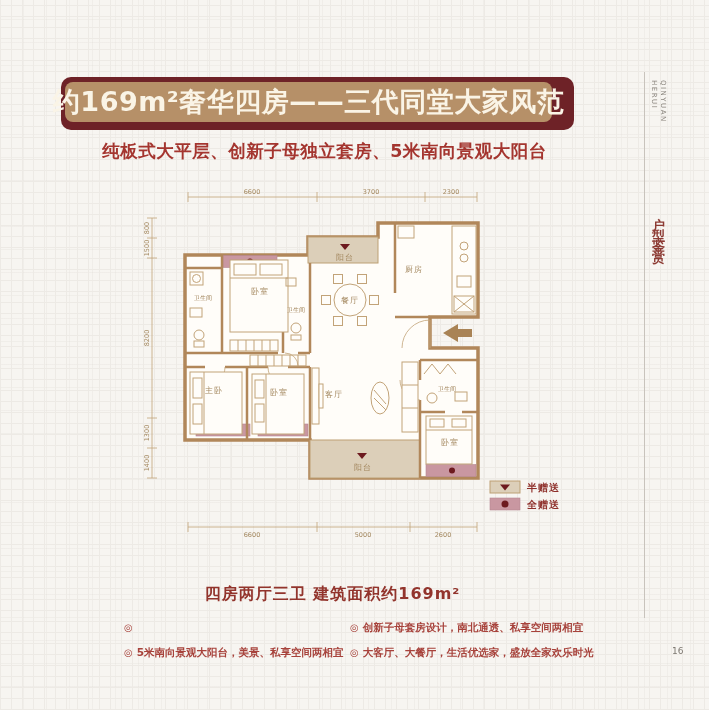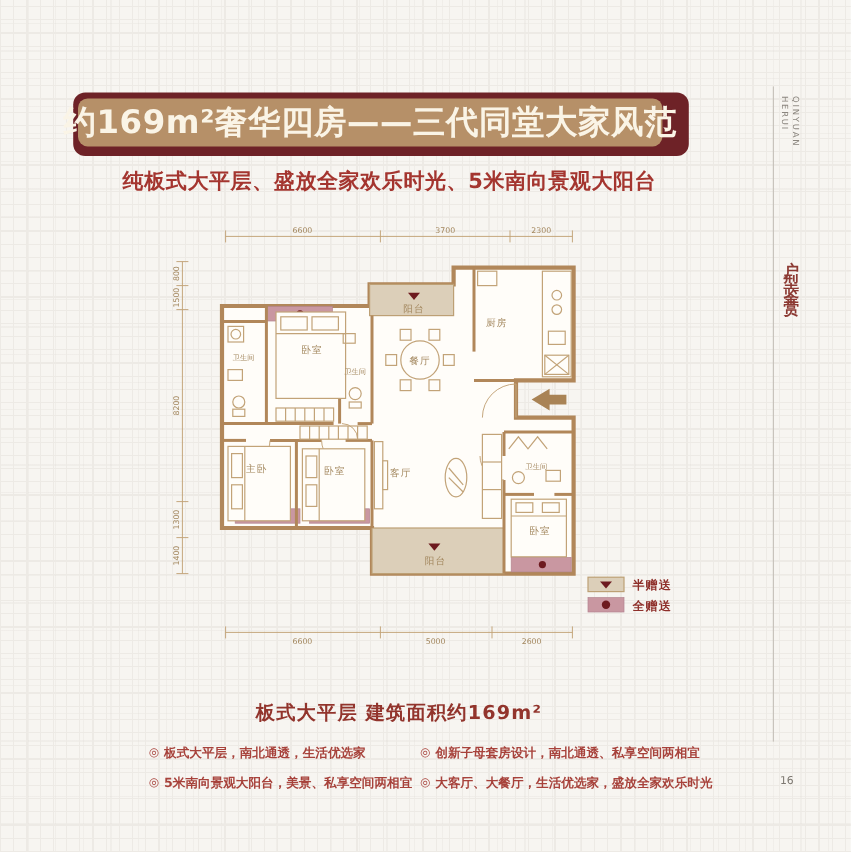--- a/index.html
+++ b/index.html
@@ -47,35 +47,35 @@
     display:grid;grid-template-columns:216px auto;column-gap:10px;row-gap:11px;
     font-size:10.5px;font-weight:600;color:#a7423b;}
   .feature{display:flex;gap:4px;align-items:flex-start;white-space:nowrap;}
   .feature .bullet{font-size:10px;line-height:13px;}
   
   .side-line{position:absolute;left:644px;top:72px;width:1px;height:546px;background:#c8c3bc;}
   .brand-v{position:absolute;left:649px;top:80px;height:58px;writing-mode:vertical-rl;
     font-size:7px;line-height:9px;letter-spacing:1.5px;color:#8b867f;}
   .section-v{position:absolute;left:649px;top:207px;writing-mode:vertical-rl;
     letter-spacing:11px;font-size:13px;color:#8c3a33;font-weight:bold;}
-  .page-num{position:absolute;left:650px;top:646px;font-size:9px;color:#7d7871;}
+  .page-num{position:absolute;left:672px;top:646px;font-size:9px;color:#7d7871;}
 </style>
 </head>
 <body>
 
 <div class="page">
 
   <div class="banner-wrap">
     <div class="banner-shadow"></div>
     <div class="banner-plate">
       <span class="banner-title">约169m²奢华四房——三代同堂大家风范</span>
     </div>
   </div>
 
-  <div class="subtitle">纯板式大平层、盛放全家欢乐时光、5米南向景观大阳台</div>
+  <div class="subtitle">纯板式大平层、创新子母独立套房、5米南向景观大阳台</div>
 
   <svg class="plan" viewBox="140 183 445 362">
 
     <path class="wall-out" d="M185,255 H308 V237 H378 V223 H478 V317 H430 V348 H478 V478 H310 V440 H185 Z"></path>
 
     <rect class="balc" x="308" y="237" width="70" height="26"></rect>
     <rect class="balc" x="310" y="440" width="110" height="38"></rect>
 
     <g>
       <rect class="gift" x="223" y="255.5" width="54" height="12"></rect>
@@ -255,26 +255,25 @@
     <g>
       <rect class="balc" x="490" y="481" width="30" height="12"></rect>
       <polygon class="mark" points="500,484.5 510,484.5 505,490.5"></polygon>
       <text class="legend-t" x="527" y="491">半赠送</text>
       <rect class="gift" x="490" y="498" width="30" height="12"></rect>
       <circle class="mark" cx="505" cy="504" r="3.5"></circle>
       <text class="legend-t" x="527" y="508">全赠送</text>
     </g>
   </svg>
 
-  <div class="unit-spec">板式大平层 建筑面积约169m²</div>
+  <div class="unit-spec">四房两厅三卫 建筑面积约169m²</div>
 
   <div class="features">
     <div class="feature">
       <span class="bullet">◎</span>
-      <span>板式大平层，南北通透，生活优选家</span>
     </div>
     <div class="feature">
       <span class="bullet">◎</span>
       <span>创新子母套房设计，南北通透、私享空间两相宜</span>
     </div>
     <div class="feature">
       <span class="bullet">◎</span>
       <span>5米南向景观大阳台，美景、私享空间两相宜</span>
     </div>
     <div class="feature">

